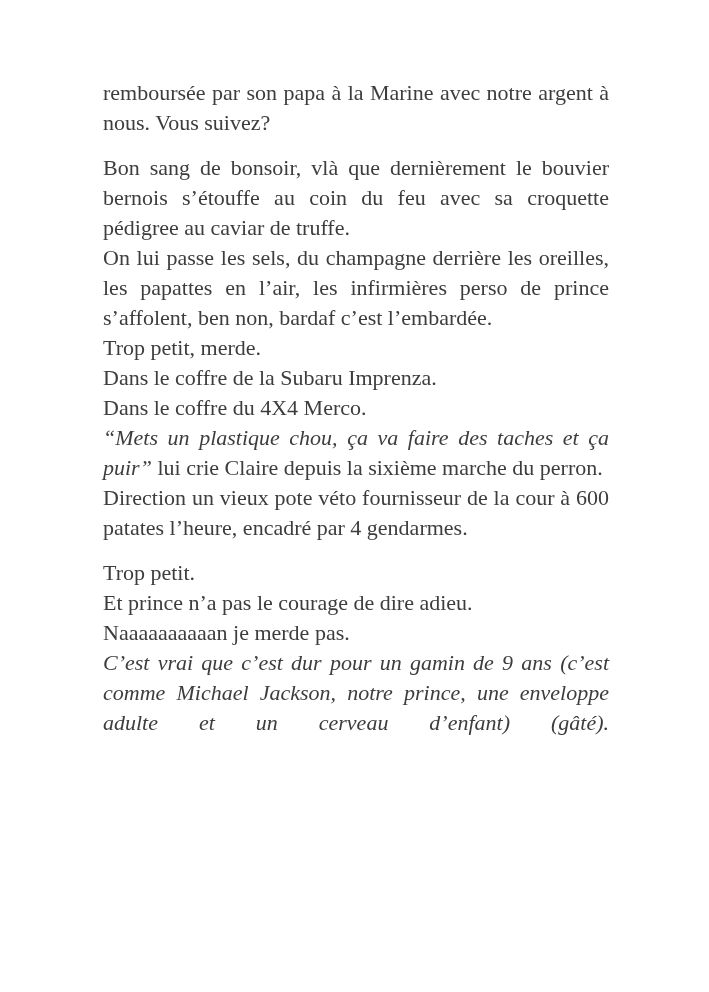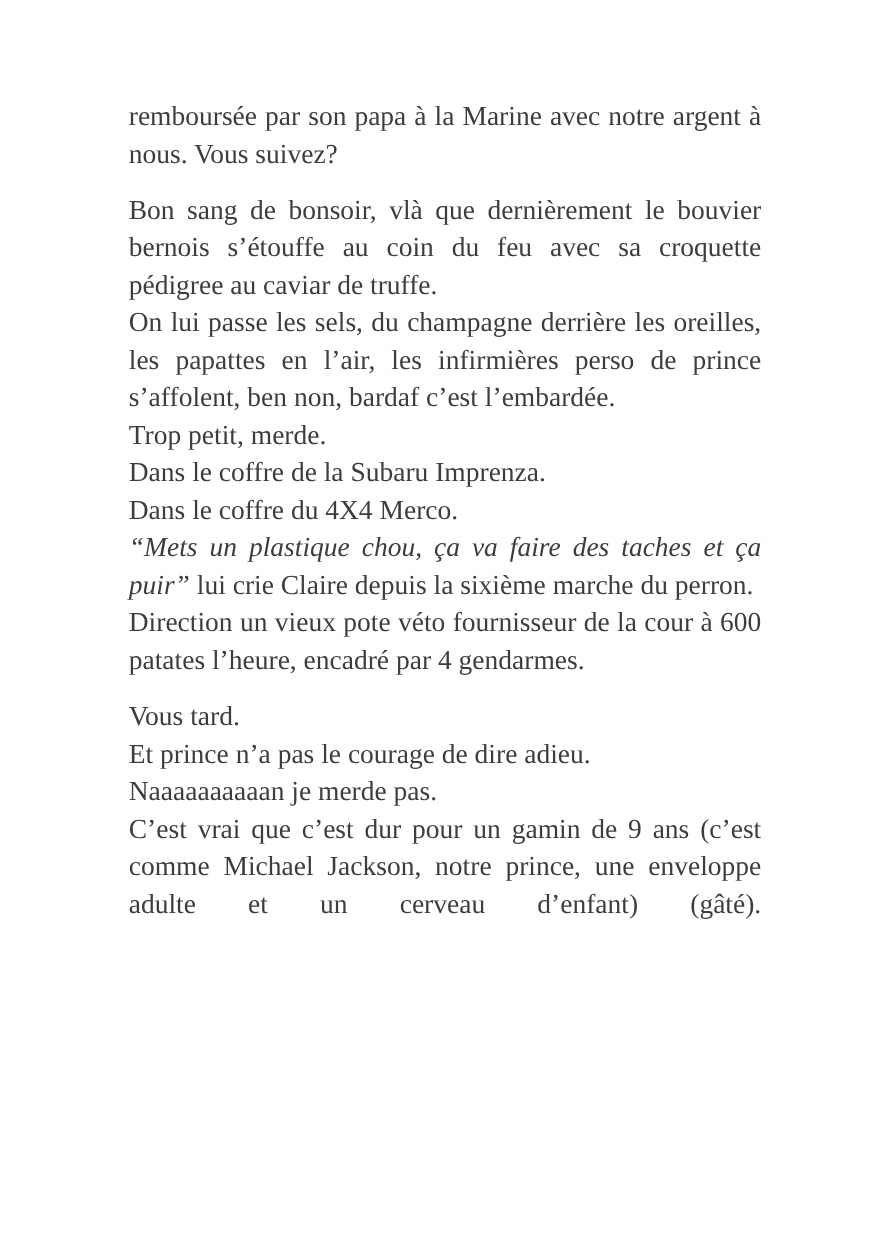--- a/index.html
+++ b/index.html
@@ -27,20 +27,21 @@
   .para {
     margin: 0;
     text-align: justify;
     hyphens: none;
   }
   .gap-after {
     margin-bottom: 15px;
   }
   .force-last {
     text-align-last: justify;
+    font-style: italic;
   }
   .italic {
     font-style: italic;
   }
   .page-footer {
     position: absolute;
     left: 0;
     right: 0;
     top: 938px;
     text-align: center;
@@ -57,21 +58,21 @@
 <div class="book-page">
   <main class="text-block" id="text-block">
       <p class="para gap-after"><span class="">remboursée par son papa à la Marine avec notre argent à nous. Vous suivez?</span></p>
       <p class="para"><span class="">Bon sang de bonsoir, vlà que dernièrement le bouvier bernois s’étouffe au coin du feu avec sa croquette pédigree au caviar de truffe.</span></p>
       <p class="para"><span class="">On lui passe les sels, du champagne derrière les oreilles, les papattes en l’air, les infirmières perso de prince s’affolent, ben non, bardaf c’est l’embardée.</span></p>
       <p class="para"><span class="">Trop petit, merde.</span></p>
       <p class="para"><span class="">Dans le coffre de la Subaru Imprenza.</span></p>
       <p class="para"><span class="">Dans le coffre du 4X4 Merco.</span></p>
       <p class="para"><span class="italic">“Mets un plastique chou, ça va faire des taches et ça puir”</span><span class=""> lui crie Claire depuis la sixième marche du perron.</span></p>
       <p class="para gap-after"><span class="">Direction un vieux pote véto fournisseur de la cour à 600 patates l’heure, encadré par 4 gendarmes.</span></p>
-      <p class="para"><span class="">Vous tard.</span></p>
+      <p class="para"><span class="">Trop petit.</span></p>
       <p class="para"><span class="">Et prince n’a pas le courage de dire adieu.</span></p>
       <p class="para"><span class="">Naaaaaaaaaan je merde pas.</span></p>
       <p class="para force-last"><span class="">C’est vrai que c’est dur pour un gamin de 9 ans (c’est comme Michael Jackson, notre prince, une enveloppe adulte et un cerveau d’enfant) (gâté).</span></p>
     </main>
   <footer class="page-footer">
     <span class="page-number">117</span>
   </footer>
 </div>
 
 </body></html>

